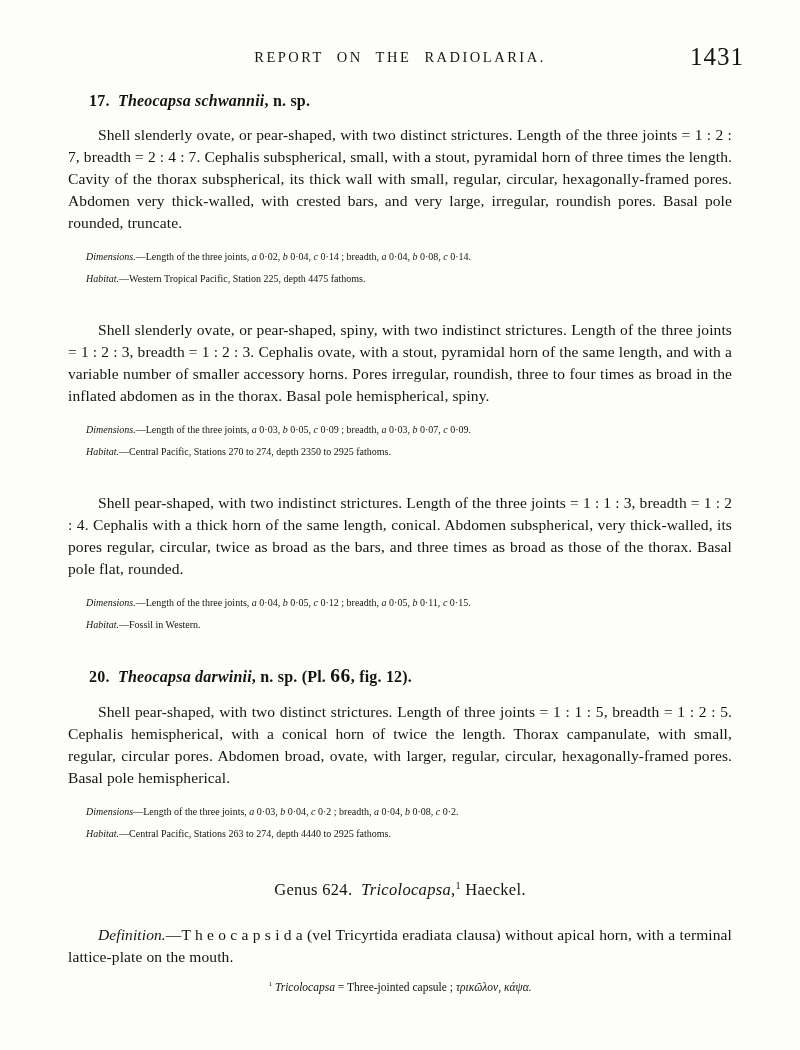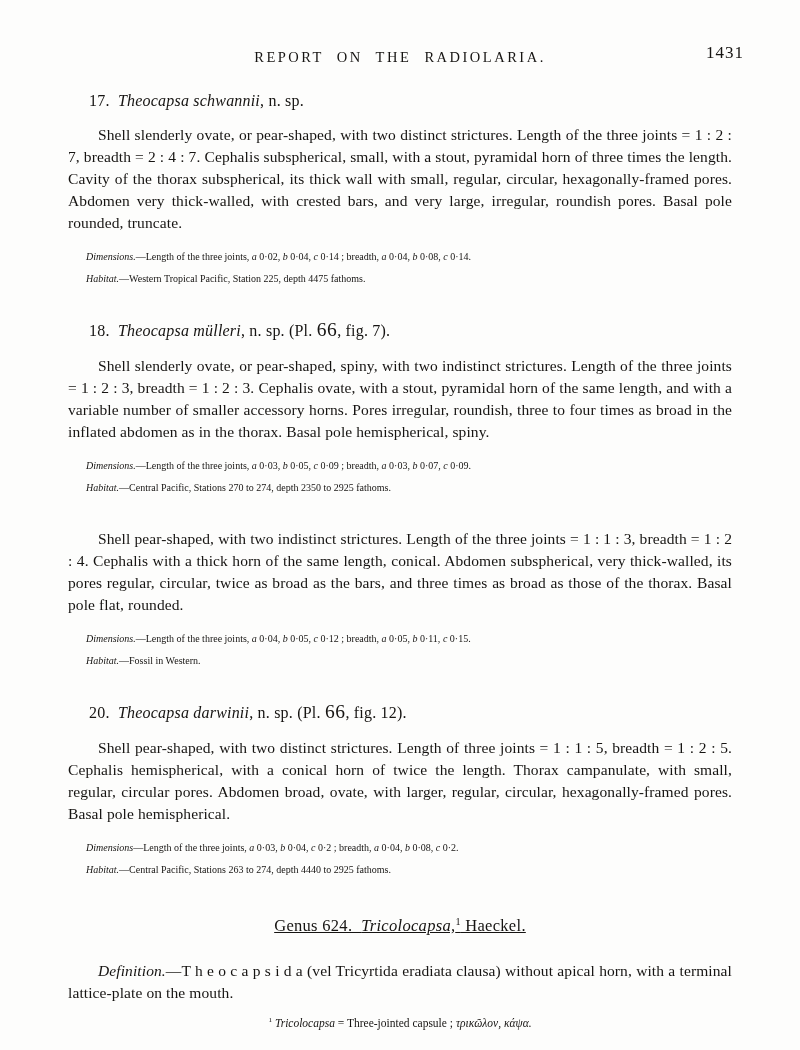--- a/index.html
+++ b/index.html
@@ -21,26 +21,26 @@
   }
   .running-title{
     text-align:center;
     font-size:14.5px;
     letter-spacing:2.5px;
     word-spacing:7px;
     padding-top:3px;
   }
   .page-num{
     position:absolute;right:0;top:-3px;
-    font-size:17px;
+    font-size:25px;
     letter-spacing:1px;
   }
   .species{margin-bottom:29px;}
   .sp-head{
-    font-size:16px;font-weight:normal;
+    font-size:16px;font-weight:bold;
     margin:0 0 14px 0;
     text-indent:33px;
     letter-spacing:.2px;
   }
   .body-par{
     font-size:15.5px;line-height:22px;
     margin:12px;
     text-align:justify;
     text-indent:30px;
     letter-spacing:.1px;
@@ -48,21 +48,20 @@
   .detail-line{
     font-size:10px;line-height:22px;
     margin:0;
     text-indent:30px;
   }
   .genus-head{
     font-size:16.5px;font-weight:normal;
     text-align:center;
     margin:35px 0 24px 0;
     letter-spacing:.3px;
-    text-decoration:underline;
   }
   .footnote{
     font-size:11.5px;line-height:15px;
     text-align:center;
   }
   .it{font-style:italic;}
   .sup{vertical-align:super;font-size:.62em;line-height:0;}
   .big{font-size:1.22em;letter-spacing:.5px;}
 </style>
 </head>
@@ -76,21 +75,20 @@
   </div>
 
   <section class="species">
     <h3 class="sp-head"><span>17.&nbsp; </span><span class="it">Theocapsa schwannii</span><span>, n. sp.</span></h3>
     <p class="body-par">Shell slenderly ovate, or pear-shaped, with two distinct strictures. Length of the three joints = 1 : 2 : 7, breadth = 2 : 4 : 7. Cephalis subspherical, small, with a stout, pyramidal horn of three times the length. Cavity of the thorax subspherical, its thick wall with small, regular, circular, hexagonally-framed pores. Abdomen very thick-walled, with crested bars, and very large, irregular, roundish pores. Basal pole rounded, truncate.</p>
     <p class="detail-line"><span class="it">Dimensions.</span><span>—Length of the three joints, </span><span class="it">a</span><span> 0·02, </span><span class="it">b</span><span> 0·04, </span><span class="it">c</span><span> 0·14 ; breadth, </span><span class="it">a</span><span> 0·04, </span><span class="it">b</span><span> 0·08, </span><span class="it">c</span><span> 0·14.</span></p>
     <p class="detail-line"><span class="it">Habitat.</span><span>—Western Tropical Pacific, Station 225, depth 4475 fathoms.</span></p>
   </section>
 
   <section class="species">
-    <h3 class="sp-head"><span>18.&nbsp; </span><span class="it">Theocapsa mülleri</span><span>, n. sp. (Pl. </span><span class="big">66</span><span>, fig. 7).</span></h3>
     <p class="body-par">Shell slenderly ovate, or pear-shaped, spiny, with two indistinct strictures. Length of the three joints = 1 : 2 : 3, breadth = 1 : 2 : 3. Cephalis ovate, with a stout, pyramidal horn of the same length, and with a variable number of smaller accessory horns. Pores irregular, roundish, three to four times as broad in the inflated abdomen as in the thorax. Basal pole hemispherical, spiny.</p>
     <p class="detail-line"><span class="it">Dimensions.</span><span>—Length of the three joints, </span><span class="it">a</span><span> 0·03, </span><span class="it">b</span><span> 0·05, </span><span class="it">c</span><span> 0·09 ; breadth, </span><span class="it">a</span><span> 0·03, </span><span class="it">b</span><span> 0·07, </span><span class="it">c</span><span> 0·09.</span></p>
     <p class="detail-line"><span class="it">Habitat.</span><span>—Central Pacific, Stations 270 to 274, depth 2350 to 2925 fathoms.</span></p>
   </section>
 
   <section class="species">
     <p class="body-par">Shell pear-shaped, with two indistinct strictures. Length of the three joints = 1 : 1 : 3, breadth = 1 : 2 : 4. Cephalis with a thick horn of the same length, conical. Abdomen subspherical, very thick-walled, its pores regular, circular, twice as broad as the bars, and three times as broad as those of the thorax. Basal pole flat, rounded.</p>
     <p class="detail-line"><span class="it">Dimensions.</span><span>—Length of the three joints, </span><span class="it">a</span><span> 0·04, </span><span class="it">b</span><span> 0·05, </span><span class="it">c</span><span> 0·12 ; breadth, </span><span class="it">a</span><span> 0·05, </span><span class="it">b</span><span> 0·11, </span><span class="it">c</span><span> 0·15.</span></p>
     <p class="detail-line"><span class="it">Habitat.</span><span>—Fossil in Western.</span></p>
   </section>

